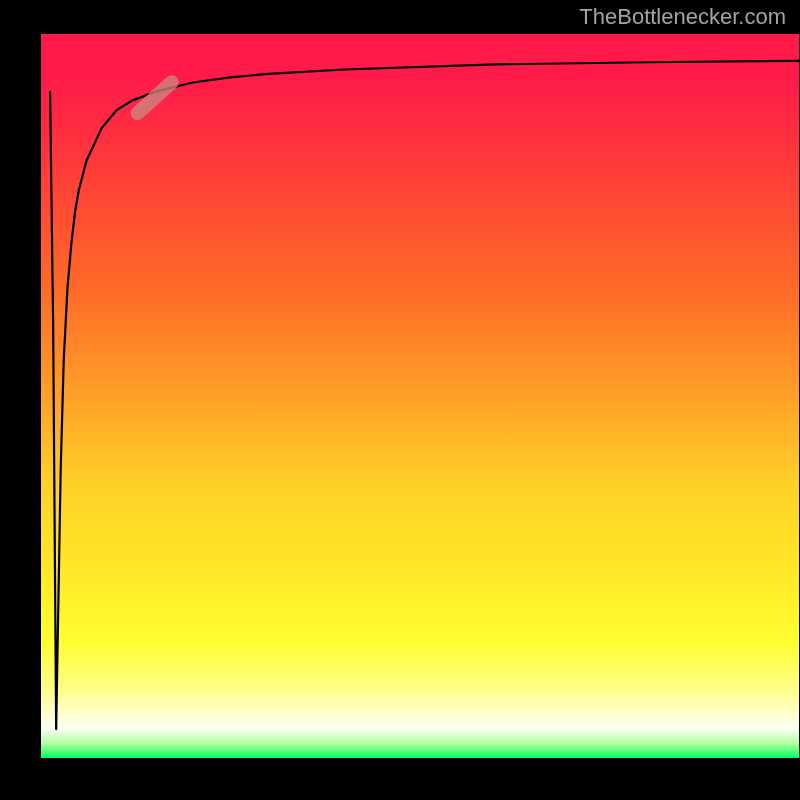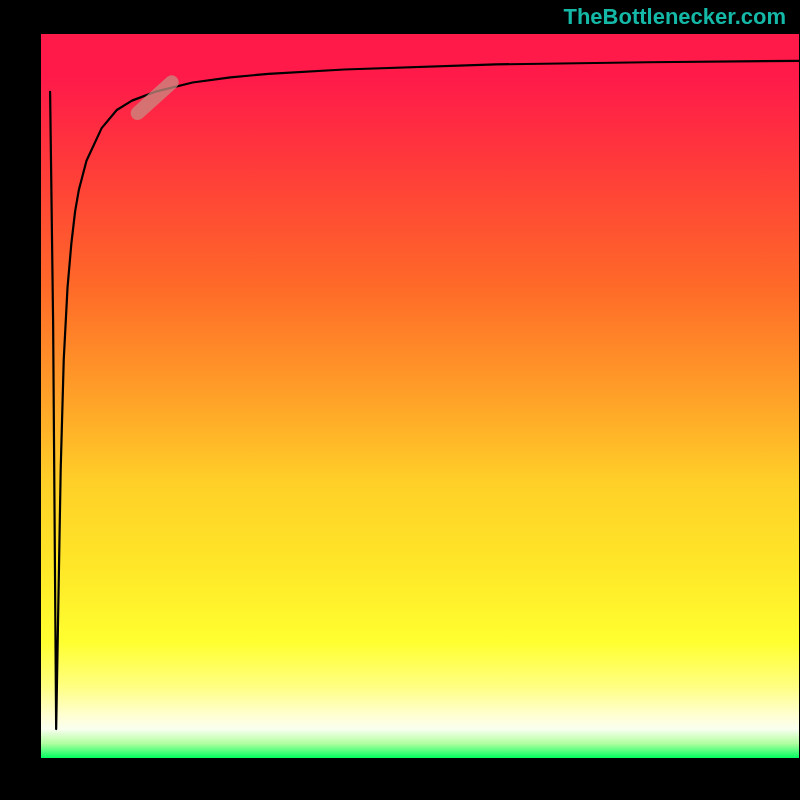--- a/index.html
+++ b/index.html
@@ -8,23 +8,23 @@
     height: 800px;
     background: #000;
     position: relative;
     font-family: Arial, Helvetica, sans-serif;
     overflow: hidden;
   }
   .attribution {
     position: absolute;
     top: 4px;
     right: 14px;
-    color: #14b8a6;
+    color: #a3a3a3;
     font-size: 22px;
-    font-weight: 700;
+    font-weight: 400;
     z-index: 10;
   }
   .plot-area {
     position: absolute;
     left: 41px;
     top: 34px;
     width: 758px;
     height: 724px;
     background: linear-gradient(to bottom,
       #ff1a4a 0%,

